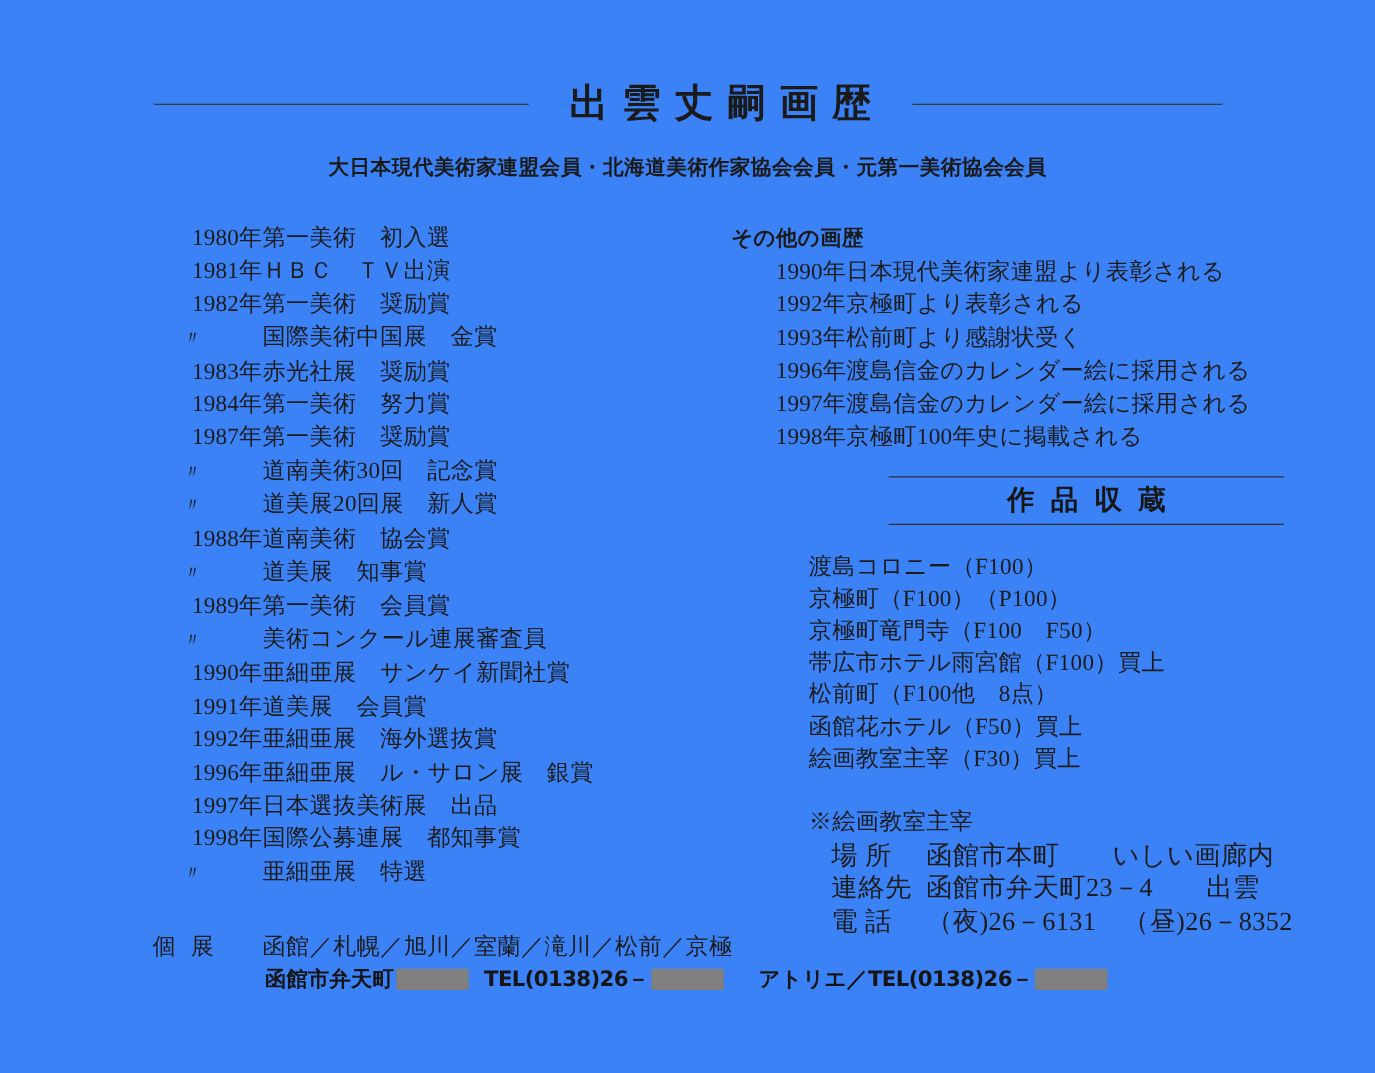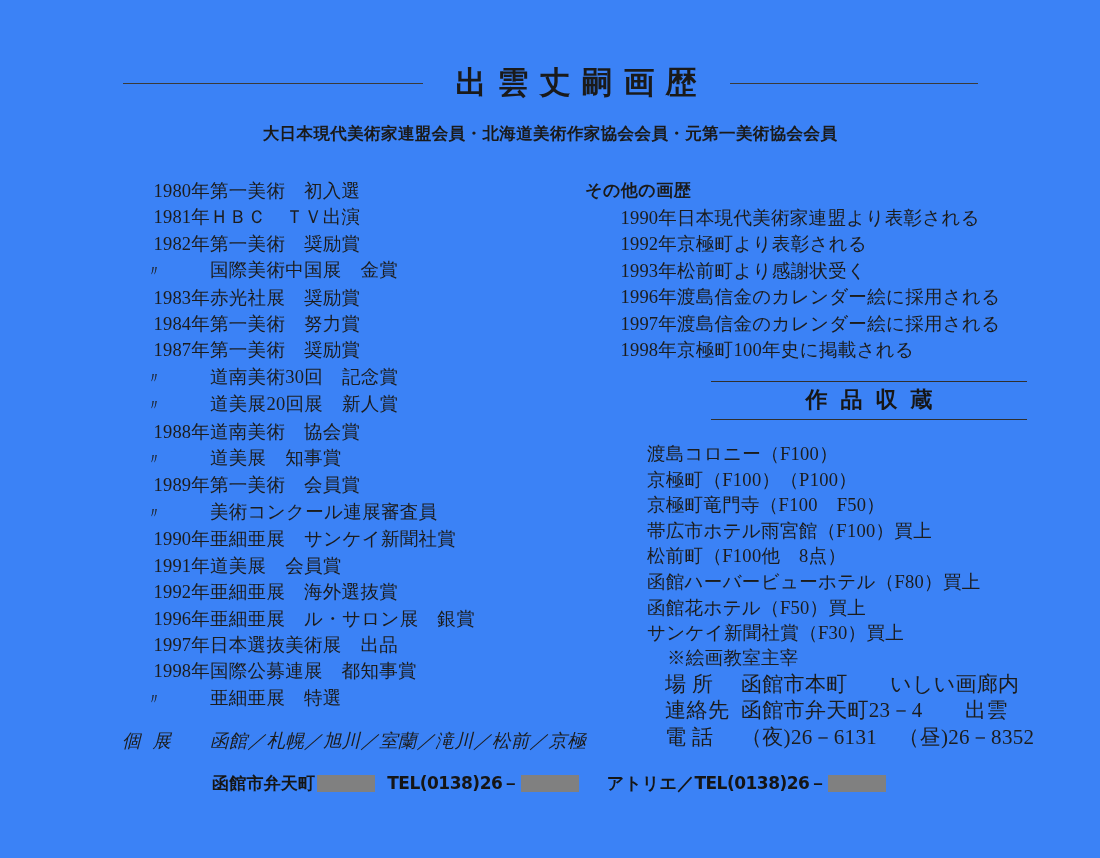--- a/index.html
+++ b/index.html
@@ -115,23 +115,22 @@
     color: #1a1a1a;
     margin-bottom: 1px;
   }
 
   
   .solo-row {
     display: flex;
     align-items: baseline;
     font-size: 18.5px;
     line-height: 26.4px;
-    margin-top: 16px;
-    white-space: nowrap;
-    font-style: italic;
+    margin-top: 33px;
+    white-space: nowrap;
   }
   .solo-row .label {
     flex: 0 0 auto;
     width: 88px;
     letter-spacing: 12px;
   }
   .solo-row .places { flex: 1 1 auto; letter-spacing: 0.3px; }
 
   
   .collection-block {
@@ -176,21 +175,20 @@
     top: 645px;
     width: 440px;
     padding-left: 62px;
     box-sizing: border-box;
   }
   .studio-title {
     font-size: 18.5px;
     line-height: 26px;
     letter-spacing: 0.3px;
     white-space: nowrap;
-    margin-left: 20px;
   }
   .studio-row {
     display: flex;
     align-items: baseline;
     font-size: 21px;
     line-height: 26.4px;
     padding-left: 18px;
     white-space: nowrap;
   }
   .studio-row .k {
@@ -367,23 +365,22 @@
   <div class="collection-block">
     <div class="coll-head-wrap">
       <div class="coll-head">作品収蔵</div>
     </div>
     <div class="coll-list" id="coll-list">
         <div class="coll-item">渡島コロニー（F100）</div>
         <div class="coll-item">京極町（F100）（P100）</div>
         <div class="coll-item">京極町竜門寺（F100　F50）</div>
         <div class="coll-item">帯広市ホテル雨宮館（F100）買上</div>
         <div class="coll-item">松前町（F100他　8点）</div>
-        <div class="coll-item">函館ハーバービューホテル（F80）買上</div>
         <div class="coll-item">函館花ホテル（F50）買上</div>
-        <div class="coll-item">サンケイ新聞社賞（F30）買上</div>
+        <div class="coll-item">絵画教室主宰（F30）買上</div>
       </div>
   </div>
 
   <div class="studio-block">
     <div class="studio-title">※絵画教室主宰</div>
     <div id="studio-rows">
         <div class="studio-row">
           <span class="k">場所</span>
           <span class="v">函館市本町　　いしい画廊内</span>
         </div>

